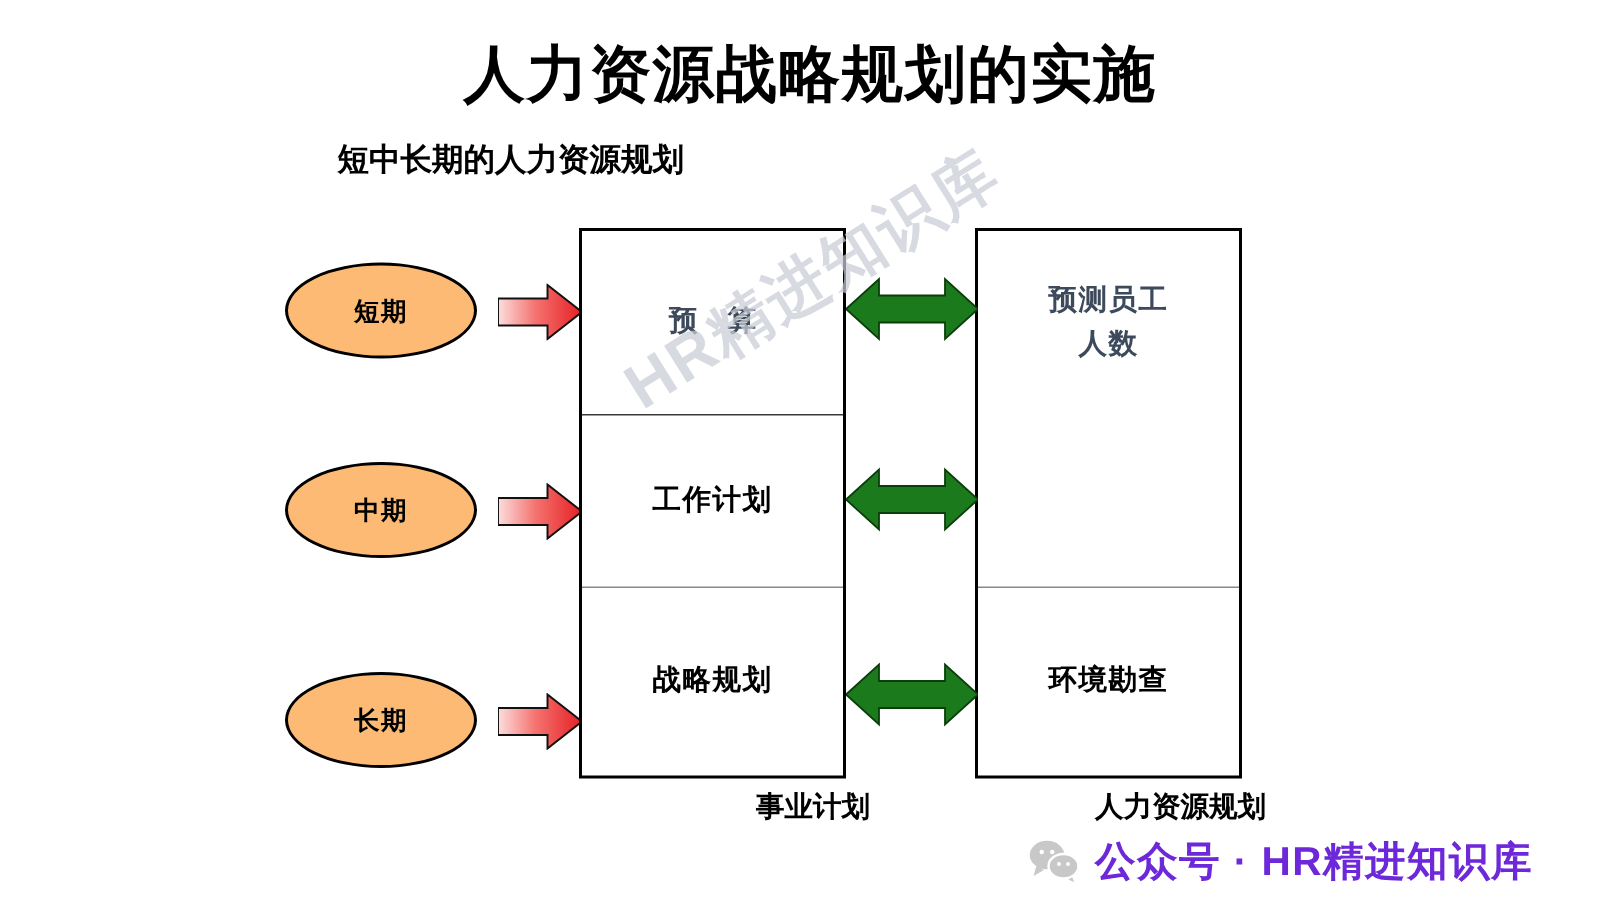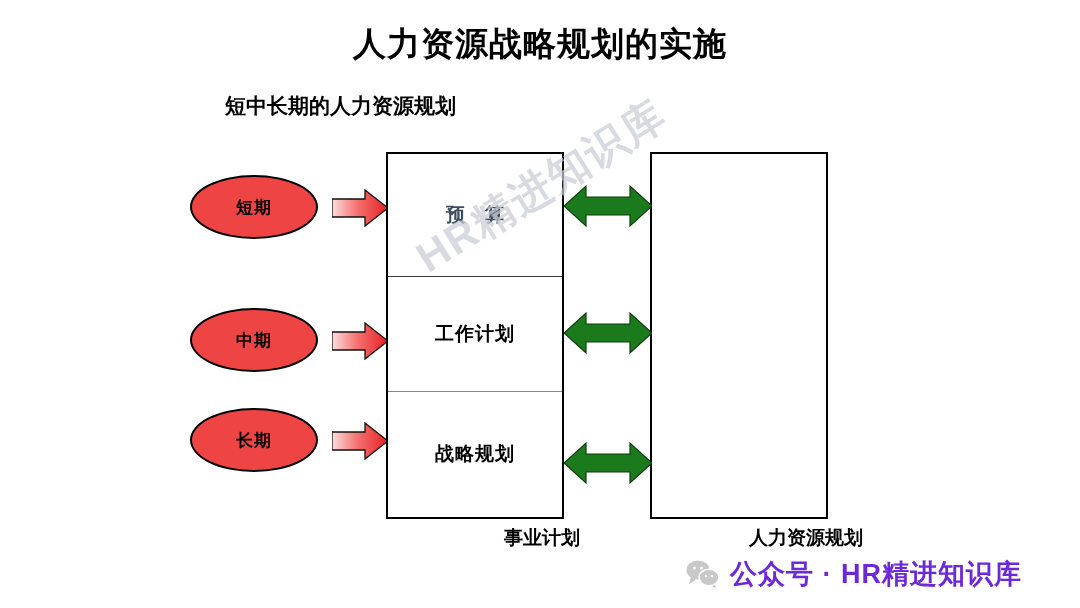--- a/index.html
+++ b/index.html
@@ -16,21 +16,21 @@
     color: #000000;
   }
 
   
   #page-title {
     position: absolute;
     left: 0;
     top: 22px;
     width: 1080px;
     text-align: center;
-    font-size: 33px;
+    font-size: 41px;
     font-weight: bold;
     letter-spacing: 1px;
     color: #000;
     white-space: nowrap;
   }
   #page-subtitle {
     position: absolute;
     left: 225px;
     top: 92px;
     font-size: 21px;
@@ -47,21 +47,21 @@
     height: 66px;
   }
   .stage-ellipse {
     position: absolute;
     left: 0;
     top: 0;
     width: 128px;
     height: 64px;
     border: 2.5px solid #000;
     border-radius: 50%;
-    background: #ef4444;
+    background: #fdba74;
     box-sizing: border-box;
     display: flex;
     align-items: center;
     justify-content: center;
     font-family: Liberation Mono, monospace;
   }
   .stage-label {
     font-size: 17px;
     font-weight: bold;
     color: #000;
@@ -119,21 +119,21 @@
     position: absolute;
     top: 525px;
     width: 210px;
     text-align: right;
     font-size: 19px;
     font-weight: bold;
     color: #000;
     white-space: nowrap;
   }
   #caption-business { left: 370px; }
-  #caption-hr       { left: 653px; }
+  #caption-hr       { left: 634px; }
 
   
   .green-arrow {
     position: absolute;
     left: 564px;
     width: 88px;
     height: 52px;
   }
 
   
@@ -200,21 +200,21 @@
       <linearGradient id="redgrad2" x1="0" y1="0" x2="1" y2="0">
         <stop offset="0%" stop-color="#fcdede"></stop>
         <stop offset="45%" stop-color="#f4726f"></stop>
         <stop offset="100%" stop-color="#e61f24"></stop>
       </linearGradient>
     </defs>
     <polygon points="0,10 33,10 33,1 56,19 33,37 33,28 0,28" fill="url(#redgrad2)" stroke="#111" stroke-width="1.3"></polygon>
   </svg>
 </div>
 
-<div class="stage-row" style="top:408px;">
+<div class="stage-row" style="top:448px;">
   <div class="stage-ellipse">
     <span class="stage-label">长期</span>
   </div>
   <svg class="red-arrow" viewBox="0 0 56 38">
     <defs>
       <linearGradient id="redgrad3" x1="0" y1="0" x2="1" y2="0">
         <stop offset="0%" stop-color="#fcdede"></stop>
         <stop offset="45%" stop-color="#f4726f"></stop>
         <stop offset="100%" stop-color="#e61f24"></stop>
       </linearGradient>
@@ -230,20 +230,27 @@
   <div class="plan-cell cell-1">
     <span class="cell-text spaced blue">预算</span>
   </div>
   <div class="plan-cell cell-3">
     <span class="cell-text black">战略规划</span>
   </div>
 </div>
 <div class="box-caption" id="caption-business">事业计划</div>
 
 <div class="plan-box" id="box-hr">
+  <div class="plan-cell cell-1">
+    <span class="cell-text blue">预测员工</span>
+    <span class="cell-text blue">人数</span>
+  </div>
+  <div class="plan-cell cell-3">
+    <span class="cell-text black">环境勘查</span>
+  </div>
 </div>
 <div class="box-caption" id="caption-hr">人力资源规划</div>
 
 <svg class="green-arrow" style="top:180px;" viewBox="0 0 88 52">
   <polygon points="0,26 22,6 22,17 66,17 66,6 88,26 66,46 66,35 22,35 22,46" fill="#1b7a1b" stroke="#0c3d0c" stroke-width="1.2"></polygon>
 </svg>
 <svg class="green-arrow" style="top:307px;" viewBox="0 0 88 52">
   <polygon points="0,26 22,6 22,17 66,17 66,6 88,26 66,46 66,35 22,35 22,46" fill="#1b7a1b" stroke="#0c3d0c" stroke-width="1.2"></polygon>
 </svg>
 <svg class="green-arrow" style="top:437px;" viewBox="0 0 88 52">

